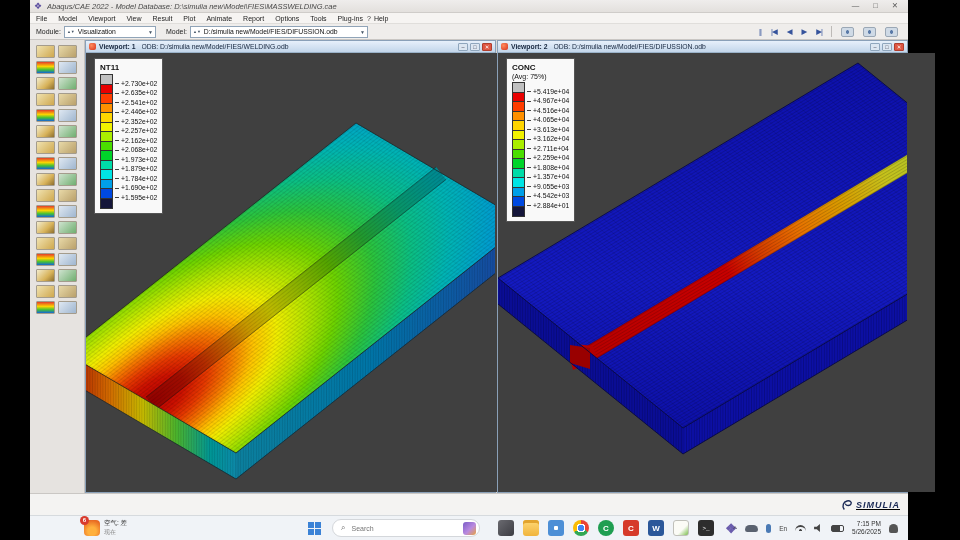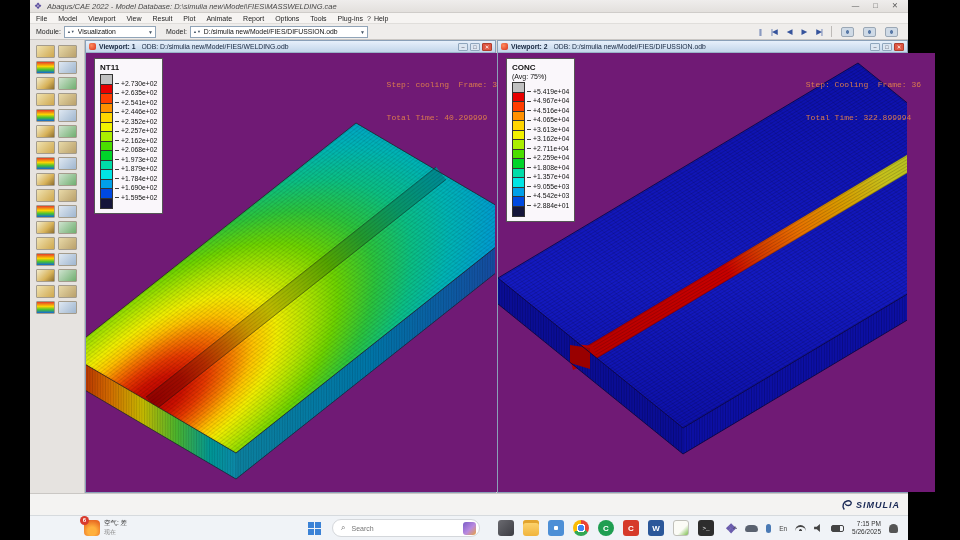--- a/index.html
+++ b/index.html
@@ -59,21 +59,21 @@
   .vp-titlebar{position:absolute;left:0;top:0;right:0;height:12px;
                background:linear-gradient(#e7f0fb,#c3d6ea);display:flex;align-items:center;
                padding:0 3px;border-bottom:1px solid #9ab2c9;}
   .vp-icon{width:7px;height:7px;border-radius:2px;background:radial-gradient(circle at 35% 35%,#ff8a5e,#d6331e);margin-right:3px;}
   .vp-title{font-size:6.8px;color:#15253d;font-weight:bold;margin-right:6px;white-space:nowrap;}
   .vp-odb{font-size:6.8px;color:#15253d;white-space:nowrap;overflow:hidden;flex:1;}
   .vp-btns{display:flex;gap:2px;}
   .vp-btn{width:10px;height:8px;border:1px solid #8fa6bd;border-radius:1px;background:#dce6f1;
           font-size:5.5px;line-height:7px;text-align:center;color:#334;}
   .vp-btn.close{background:#de5643;color:#fff;border-color:#b03e2e;}
-  .vp-canvas{position:absolute;left:0;top:12px;width:437px;height:439px;background:#701a75;overflow:hidden;padding-left:33px;}
+  .vp-canvas{position:absolute;left:0;top:12px;width:437px;height:439px;background:#404040;overflow:hidden;padding-left:33px;}
   .vp-canvas svg{position:absolute;left:0;top:0;}
 
   
   .legend{position:absolute;left:8px;top:5px;background:rgba(255,255,255,.97);
           border:1px solid #555;padding:4px 5px;z-index:3;}
   .lg-title{font-size:8px;color:#111;font-weight:bold;margin-bottom:1px;}
   .lg-sub{font-size:7px;color:#111;margin-bottom:1px;}
   .lg-body{display:flex;margin-top:2px;}
   .lg-cells{width:13px;border:1px solid #333;}
   .lg-cell{width:100%;height:9.5px;border-bottom:1px solid #333;}
@@ -84,21 +84,21 @@
 
   
   .step-text{position:absolute;top:4px;font-family:"Liberation Mono","DejaVu Sans Mono",monospace;
              font-size:8px;line-height:11px;color:#d97a4e;white-space:pre;z-index:3;}
   .vp1 .step-text{right:26px;}
   .vp2 .step-text{right:14px;}
 
   
   .strip{position:absolute;left:0;top:493px;width:878px;height:22px;background:#f4f3f2;
          border-top:1px solid #cac7c4;display:flex;align-items:center;justify-content:flex-end;padding-right:8px;}
-  .simulia{display:flex;align-items:center;gap:3px;}
+  .simulia{display:flex;align-items:center;gap:3px;text-decoration:underline;}
   .simulia .word{font-size:9px;font-weight:bold;font-style:italic;color:#1b2a56;letter-spacing:1px;}
 
   
   .taskbar{position:absolute;left:0;top:515px;width:878px;height:25px;background:#f0f3f7;
            border-top:1px solid #d6dade;display:flex;align-items:center;}
   .weather{position:absolute;left:54px;display:flex;align-items:center;gap:4px;}
   .weather-icon{position:relative;width:16px;height:16px;border-radius:4px;
                 background:radial-gradient(circle at 50% 70%,#ffb03d 30%,#e86a22 80%);}
   .weather-badge{position:absolute;left:-4px;top:-4px;width:9px;height:9px;border-radius:50%;
                  background:#d83b2e;color:#fff;font-size:6px;line-height:9px;text-align:center;font-weight:bold;}
@@ -348,24 +348,20 @@
                   <div class="lg-label">+2.162e+02</div>
                   <div class="lg-label">+2.068e+02</div>
                   <div class="lg-label">+1.973e+02</div>
                   <div class="lg-label">+1.879e+02</div>
                   <div class="lg-label">+1.784e+02</div>
                   <div class="lg-label">+1.690e+02</div>
                   <div class="lg-label">+1.595e+02</div>
                 </div>
           </div>
         </div>
-        <div class="step-text">
-          <div>Step: cooling  Frame: 3</div>
-          <div>Total Time: 40.299999</div>
-        </div>
       </div>
     </div>
 
     <div class="vp vp2">
       <div class="vp-titlebar">
         <span class="vp-icon"></span>
         <span class="vp-title">Viewport: 2</span>
         <span class="vp-odb">ODB: D:/simulia new/Model/FIES/DIFUSSION.odb</span>
         <span class="vp-btns">
           <span class="vp-btn">–</span>
@@ -452,24 +448,20 @@
                   <div class="lg-label">+2.711e+04</div>
                   <div class="lg-label">+2.259e+04</div>
                   <div class="lg-label">+1.808e+04</div>
                   <div class="lg-label">+1.357e+04</div>
                   <div class="lg-label">+9.055e+03</div>
                   <div class="lg-label">+4.542e+03</div>
                   <div class="lg-label">+2.884e+01</div>
                 </div>
           </div>
         </div>
-        <div class="step-text">
-          <div>Step: Cooling  Frame: 36</div>
-          <div>Total Time: 322.899994</div>
-        </div>
       </div>
     </div>
   </div>
 
   <div class="strip">
     <div class="simulia">
       <svg width="12" height="12" viewBox="0 0 12 12">
         <path d="M3,10 C1,7 2.2,3 6,2 C9,1.3 11,3 10,5 C9,7 5.5,7 4.6,5.2" fill="none" stroke="#1b2a56" stroke-width="1.4" stroke-linecap="round"></path>
       </svg>
       <span class="word">SIMULIA</span>

